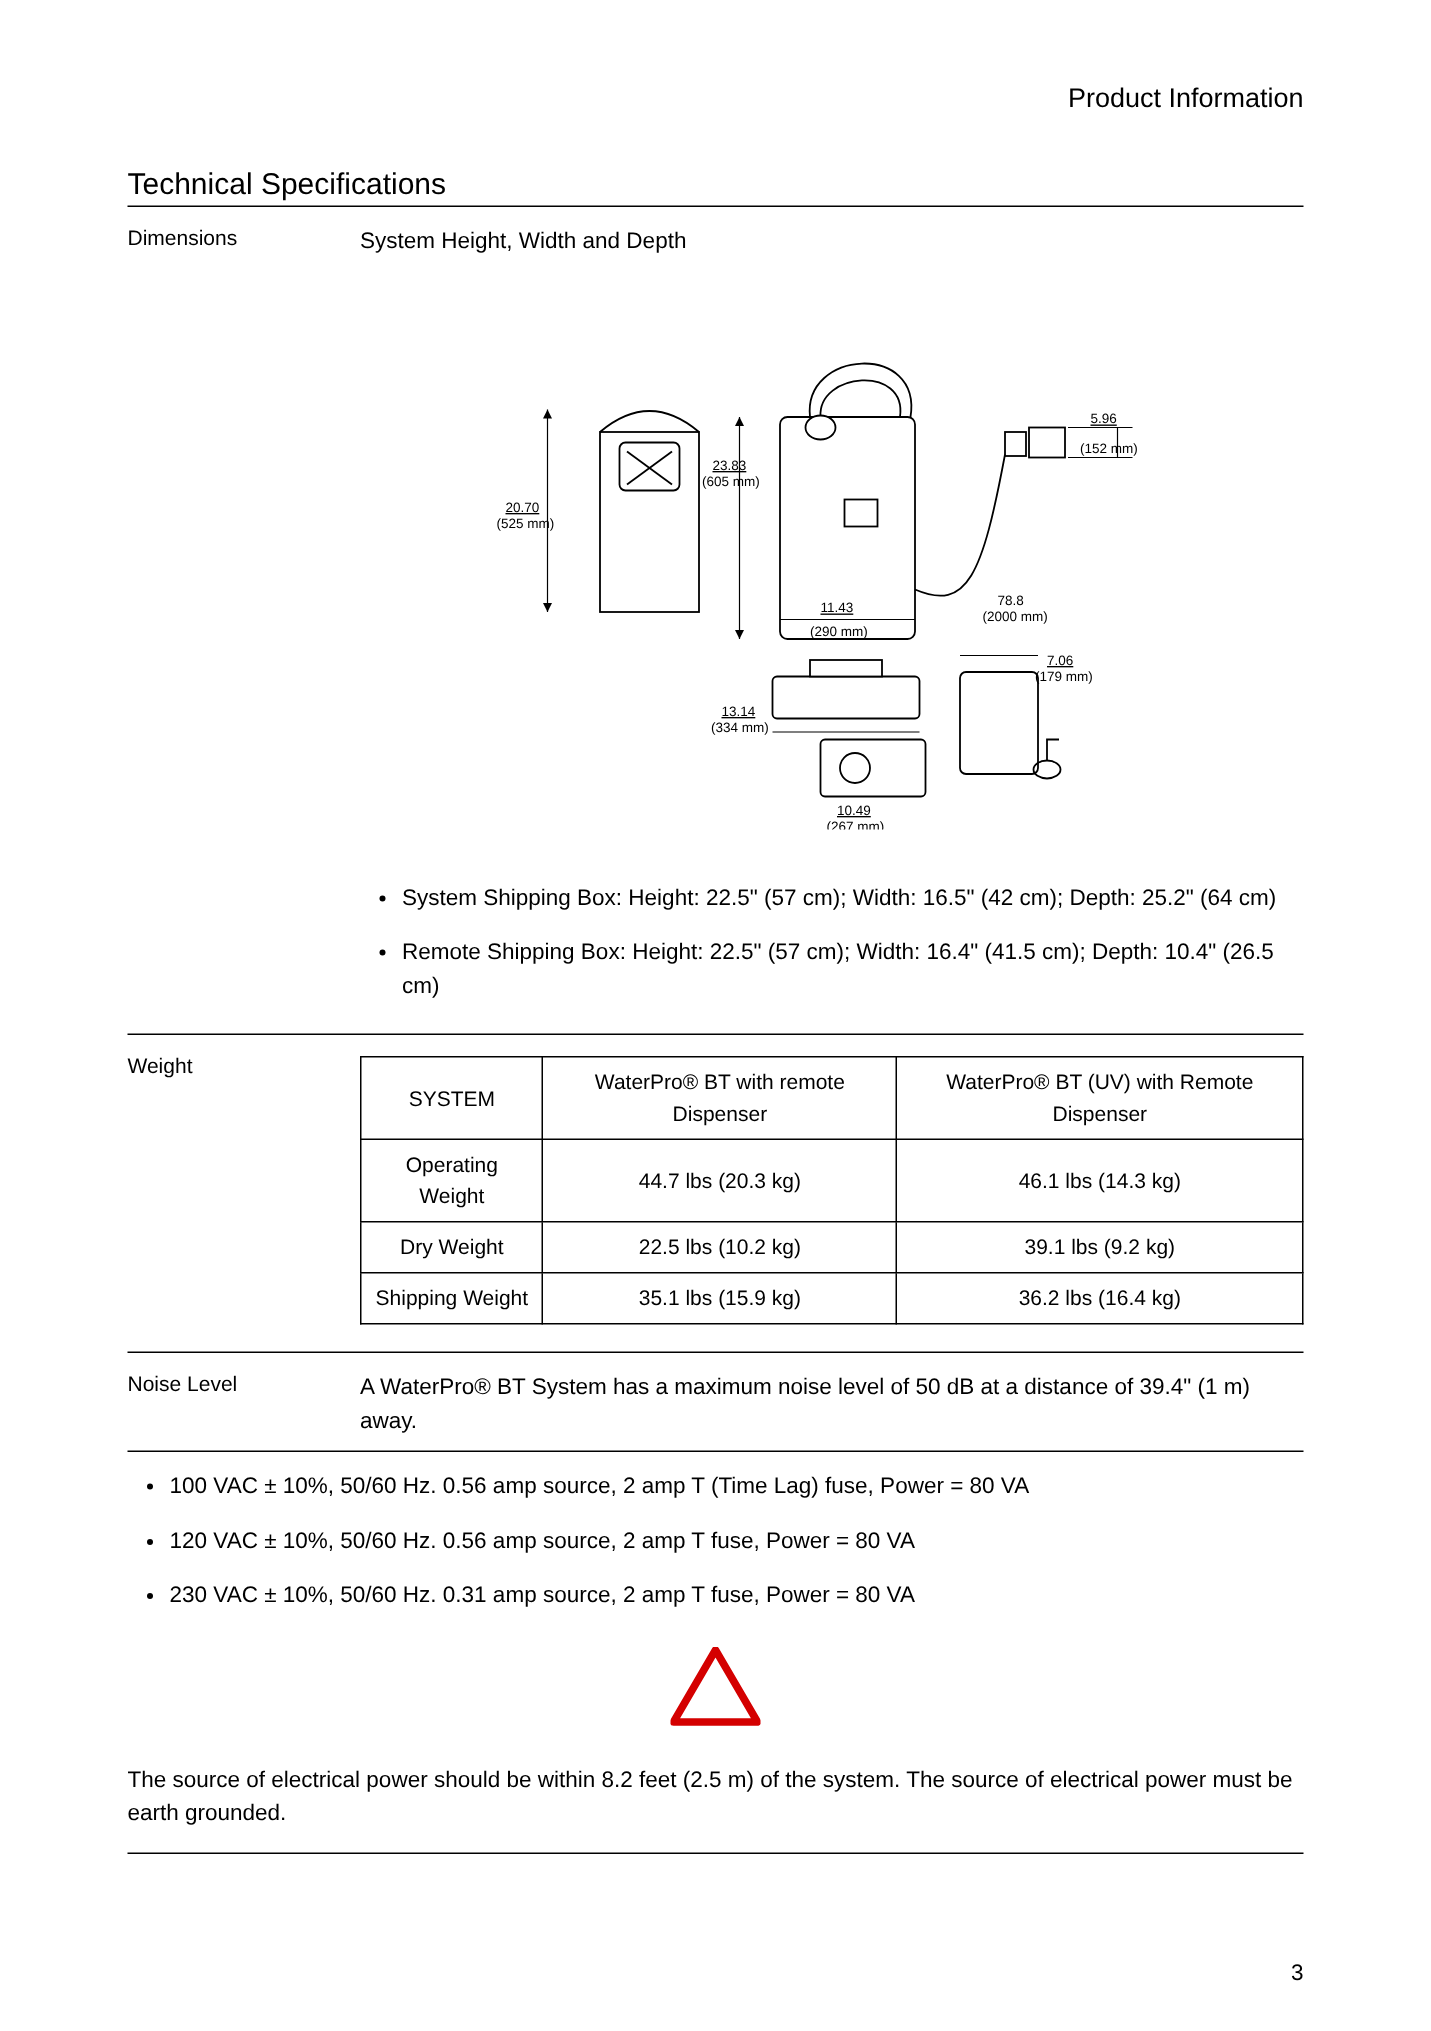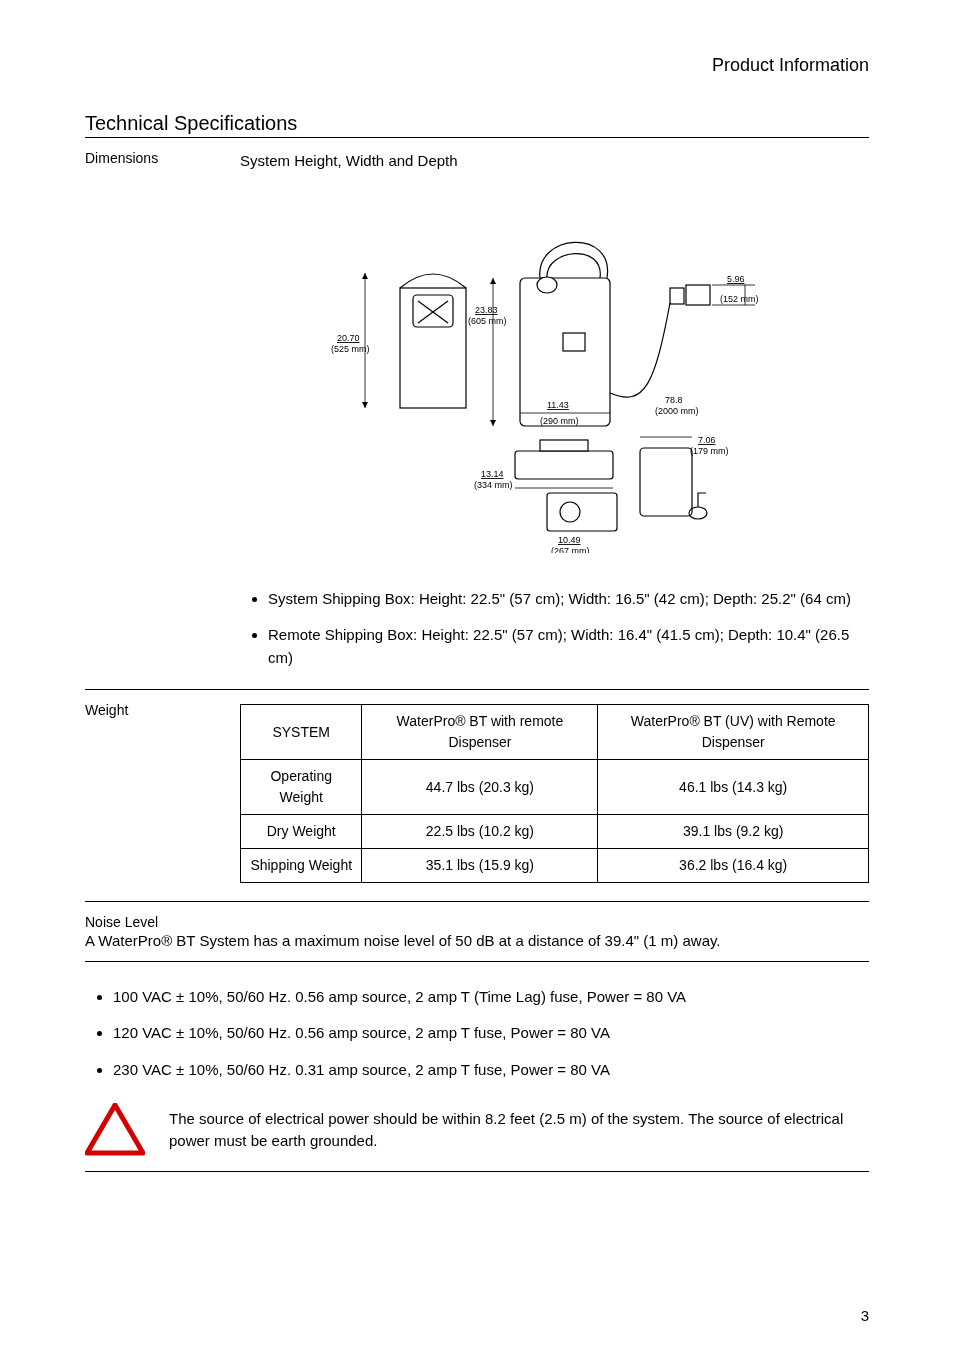--- a/index.html
+++ b/index.html
@@ -77,20 +77,21 @@
     table.wt th.sys { vertical-align: middle; }
     table.wt td.left { text-align: center; }
 
     .warn-row {
       display: flex;
       align-items: center;
       gap: 24px;
       margin-top: 22px;
       padding-bottom: 14px;
       border-bottom: 1.5px solid #000;
+      flex-direction: column;
     }
     .warn-icon svg { display:block; }
     .warn-text { flex:1; line-height:1.5; }
 
     .pagenum {
       position: absolute;
       bottom: 30px;
       right: 85px;
       font-size: 15px;
     }
@@ -199,28 +200,28 @@
       <tr>
         <td class="left">Shipping Weight</td>
         <td>35.1 lbs (15.9 kg)</td>
         <td>36.2 lbs (16.4 kg)</td>
       </tr>
     </tbody>
       </table>
   </div>
 </div>
 
-<div class="section-row section-top-border" style="margin-top:18px;flex-direction:column;">
+<div class="section-row section-top-border" style="margin-top:18px;">
   <div class="section-label">Noise Level</div>
   <div class="section-content">A WaterPro® BT System has a maximum noise level of 50 dB at a distance of 39.4" (1 m) away.</div>
 </div>
 
 <div class="section-row section-top-border" style="margin-top:8px;">
   <div class="section-content">
-    <ul class="bullets" style="margin-top:12px;">
+    <ul class="bullets" style="margin-top:0;">
       <li>100 VAC ± 10%, 50/60 Hz. 0.56 amp source, 2 amp T (Time Lag) fuse, Power = 80 VA</li>
       <li>120 VAC ± 10%, 50/60 Hz. 0.56 amp source, 2 amp T fuse, Power = 80 VA</li>
       <li>230 VAC ± 10%, 50/60 Hz. 0.31 amp source, 2 amp T fuse, Power = 80 VA</li>
     </ul>
     <div class="warn-row">
       <div class="warn-icon">
         <svg width="60" height="54" viewBox="0 0 60 54">
           <polygon points="30,2 58,50 2,50" fill="none" stroke="#d40000" stroke-width="5" stroke-linejoin="round"></polygon>
         </svg>
       </div>

